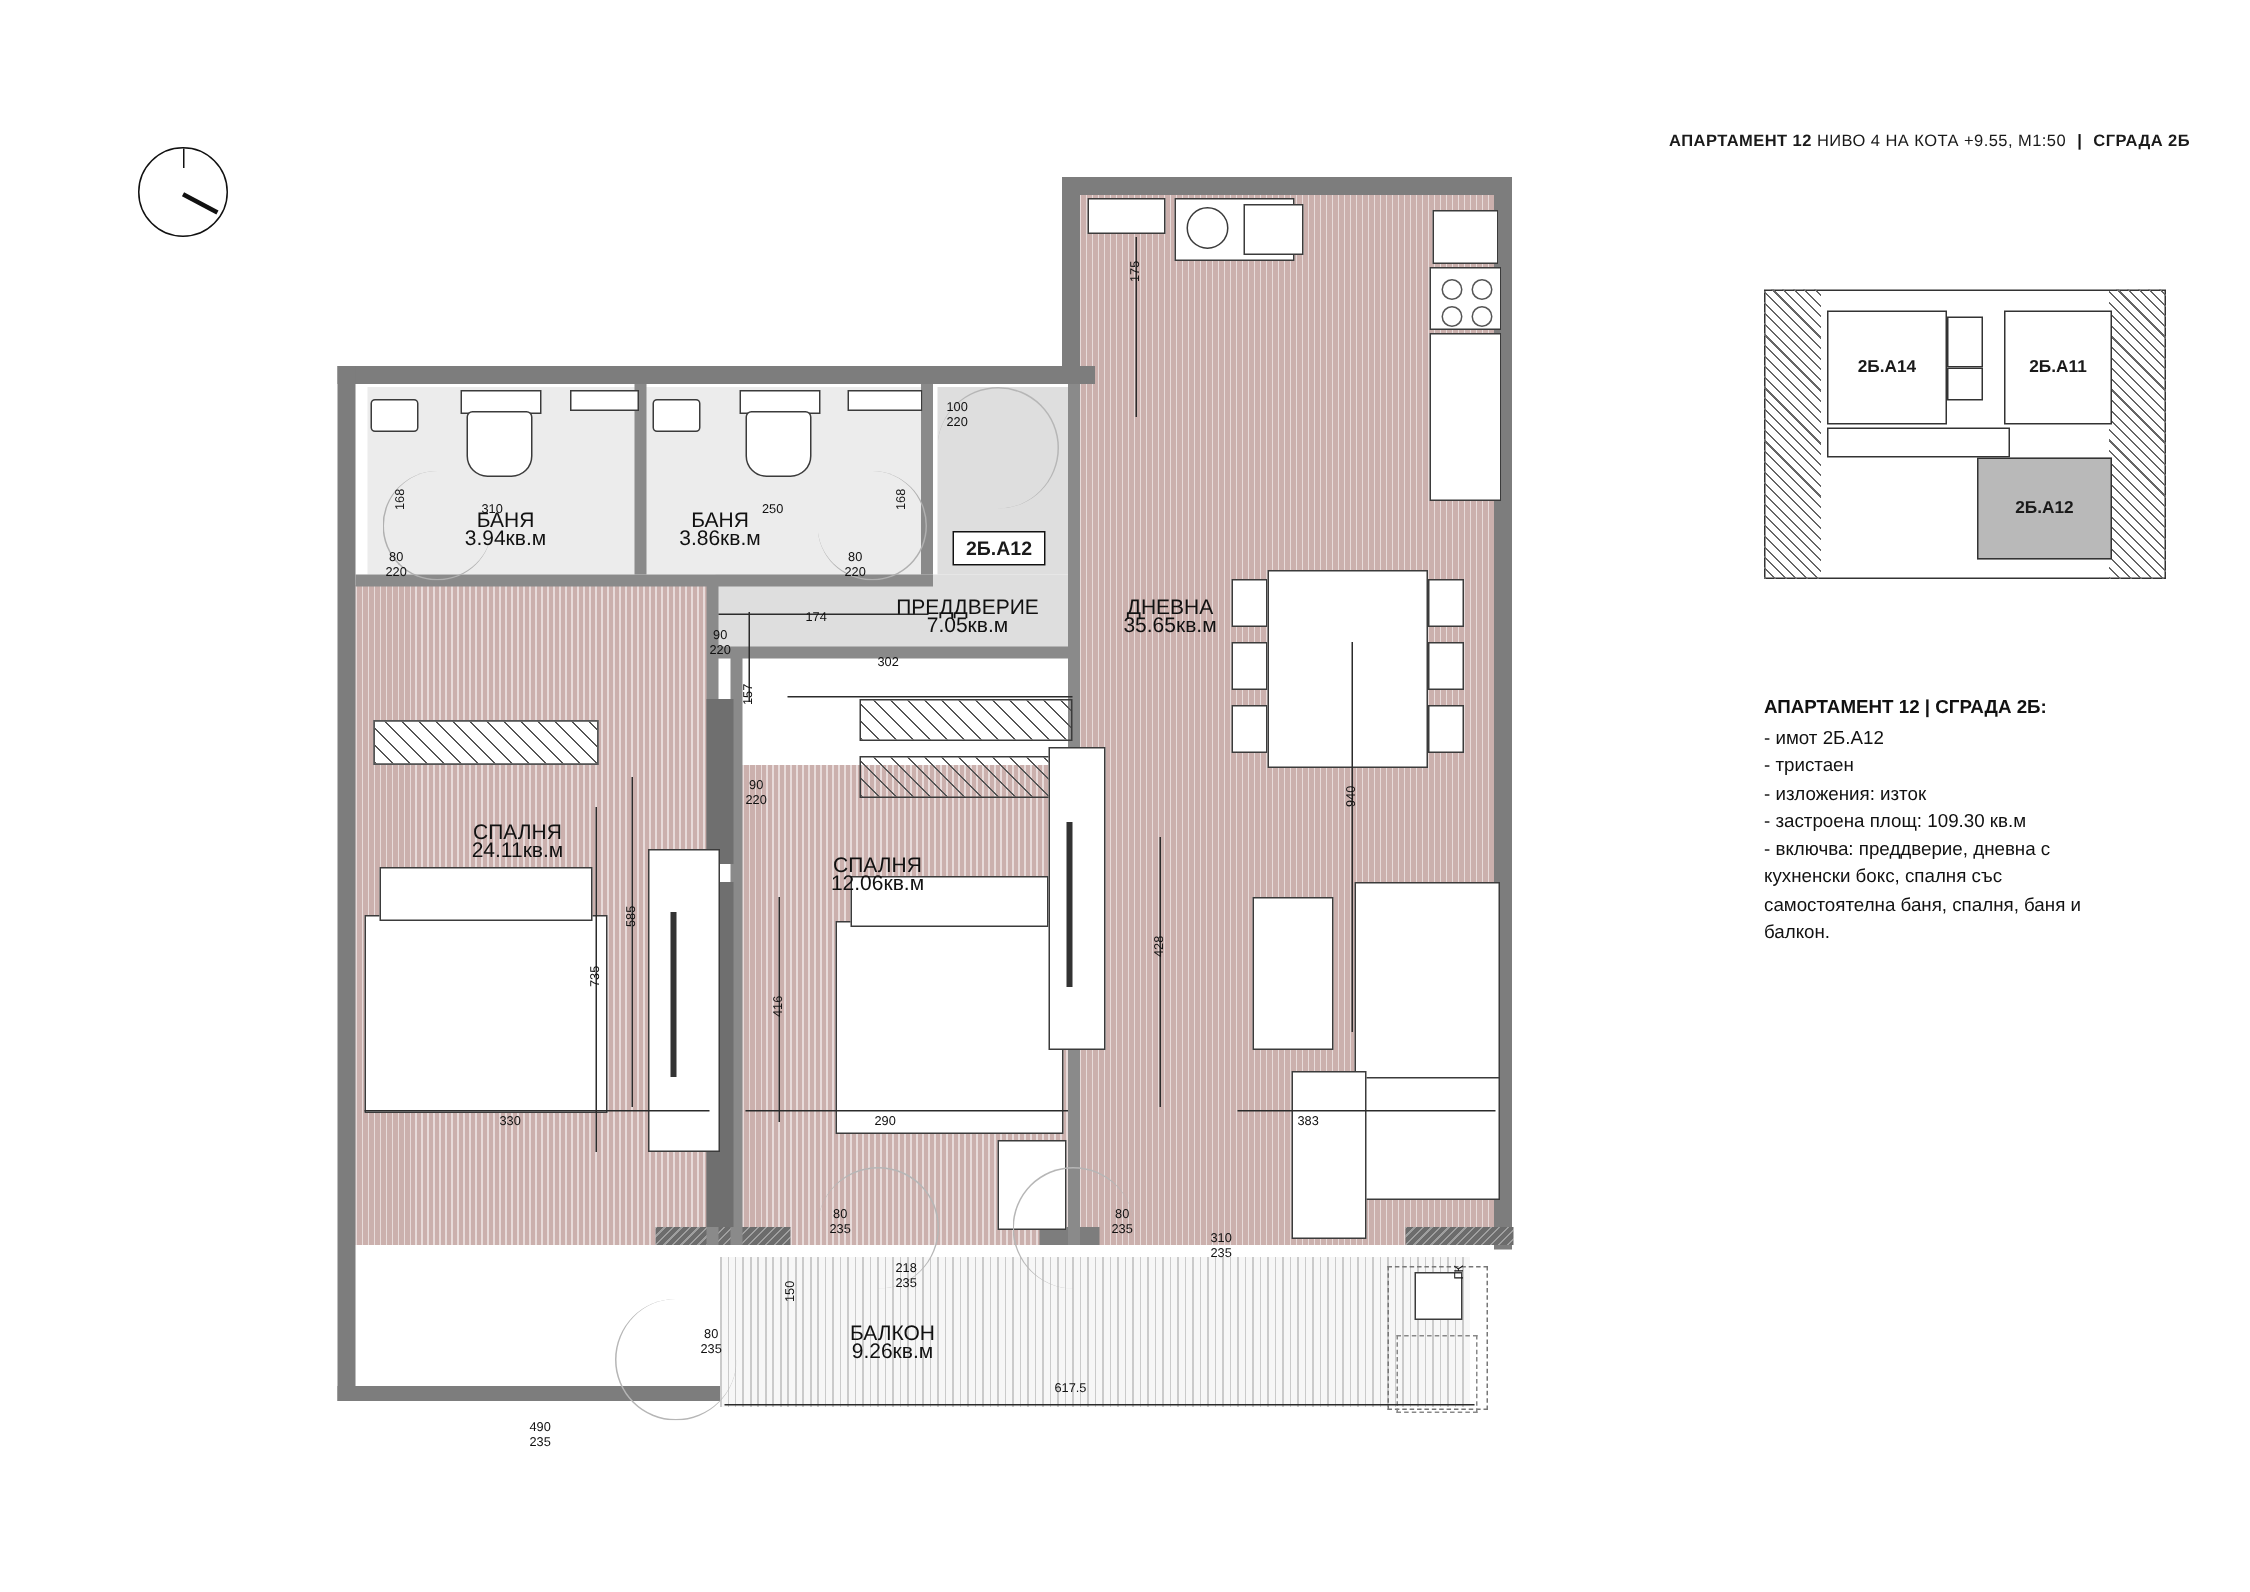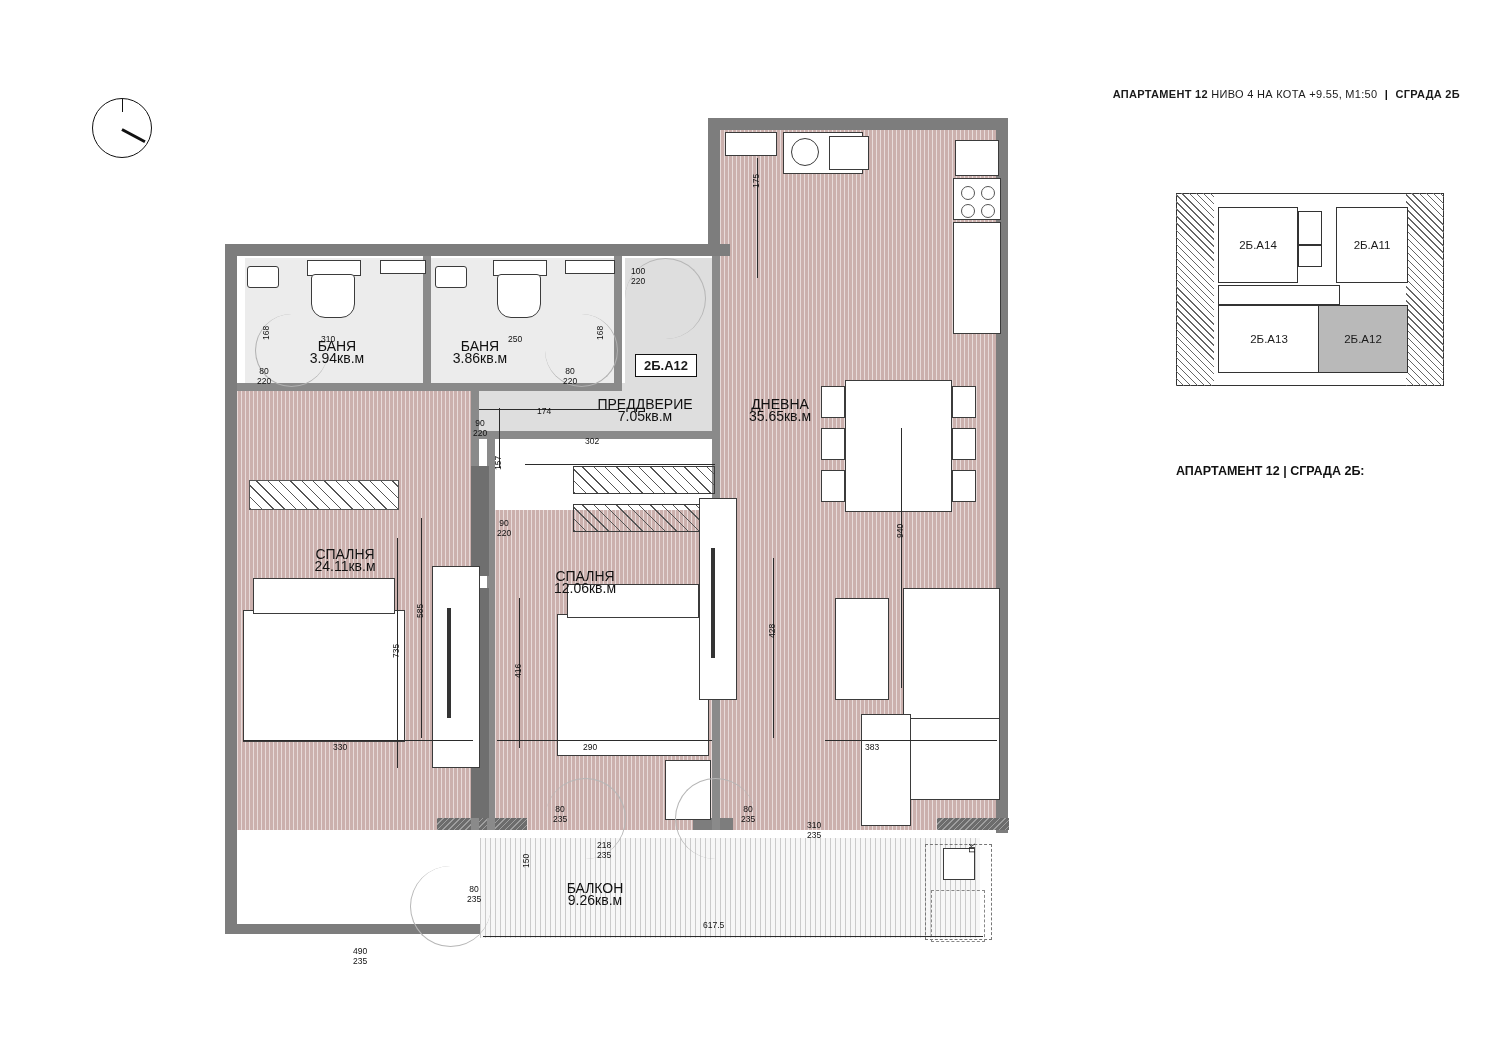--- a/index.html
+++ b/index.html
@@ -49,21 +49,21 @@
   .dash{position:absolute;border:1px dashed #777;}
   .arcdoor{position:absolute;border:1px solid #9a9a9a;border-radius:50%;}
   .tag{position:absolute;border:1.3px solid #111;padding:3px 8px;font-weight:bold;font-size:13px;background:#fff;}
 
   
   #keyplan{left:1176px;top:193px;width:268px;height:193px;}
   #keyplan .frame{position:absolute;inset:0;border:1px solid #333;background:#fff;}
   #keyplan .hatchL,#keyplan .hatchR{position:absolute;top:0;bottom:0;width:38px;
     background-image:repeating-linear-gradient(45deg,#666 0 1px,rgba(0,0,0,0) 1px 5px);}
   #keyplan .hatchL{left:0;} #keyplan .hatchR{right:0;}
-  #keyplan .unit{position:absolute;border:1px solid #333;background:#fff;display:flex;align-items:center;justify-content:center;font-size:11.5px;font-weight:normal;}
+  #keyplan .unit{position:absolute;border:1px solid #333;background:#fff;display:flex;align-items:center;justify-content:center;font-size:11.5px;font-weight:bold;}
   #keyplan .unit.sel{background:#b9b9b9;}
   #keyplan .core{position:absolute;border:1px solid #333;background:#fff;}
 
   
   #info{left:1176px;top:462px;width:278px;font-size:12.5px;line-height:18.5px;color:#111;}
   #info .title{font-weight:bold;margin-bottom:2px;}
   #info .title .sep{font-weight:bold;}
   #info ul{list-style:none;margin:0;padding:0;}
   #info li{margin:0;}
 </style>
@@ -278,23 +278,32 @@
 
 <div id="keyplan" class="abs nosel">
   <div class="frame"></div>
   <div class="hatchL"></div>
   <div class="hatchR"></div>
   <div class="unit" style="left:42px;top:14px;width:78px;height:74px;">2Б.А14</div>
   <div class="unit" style="left:160px;top:14px;width:70px;height:74px;">2Б.А11</div>
   <div class="core" style="left:122px;top:18px;width:22px;height:32px;"></div>
   <div class="core" style="left:122px;top:52px;width:22px;height:20px;"></div>
   <div class="core" style="left:42px;top:92px;width:120px;height:18px;"></div>
-  <div class="unit" style="left:42px;top:112px;width:100px;height:66px;">2Б.А13</div>
   <div class="unit sel" style="left:142px;top:112px;width:88px;height:66px;">2Б.А12</div>
 </div>
 
 <div id="info" class="abs nosel">
   <div class="title">
     <span>АПАРТАМЕНТ 12</span>
     <span class="sep">|</span>
     <span>СГРАДА 2Б:</span>
   </div>
+  <ul>
+    <li>- имот 2Б.А12</li>
+    <li>- тристаен</li>
+    <li>- изложения: изток</li>
+    <li>- застроена площ: 109.30 кв.м</li>
+    <li>- включва: преддверие, дневна с</li>
+    <li>кухненски бокс, спалня със</li>
+    <li>самостоятелна баня, спалня, баня и</li>
+    <li>балкон.</li>
+  </ul>
 </div>
 
 </body></html>

